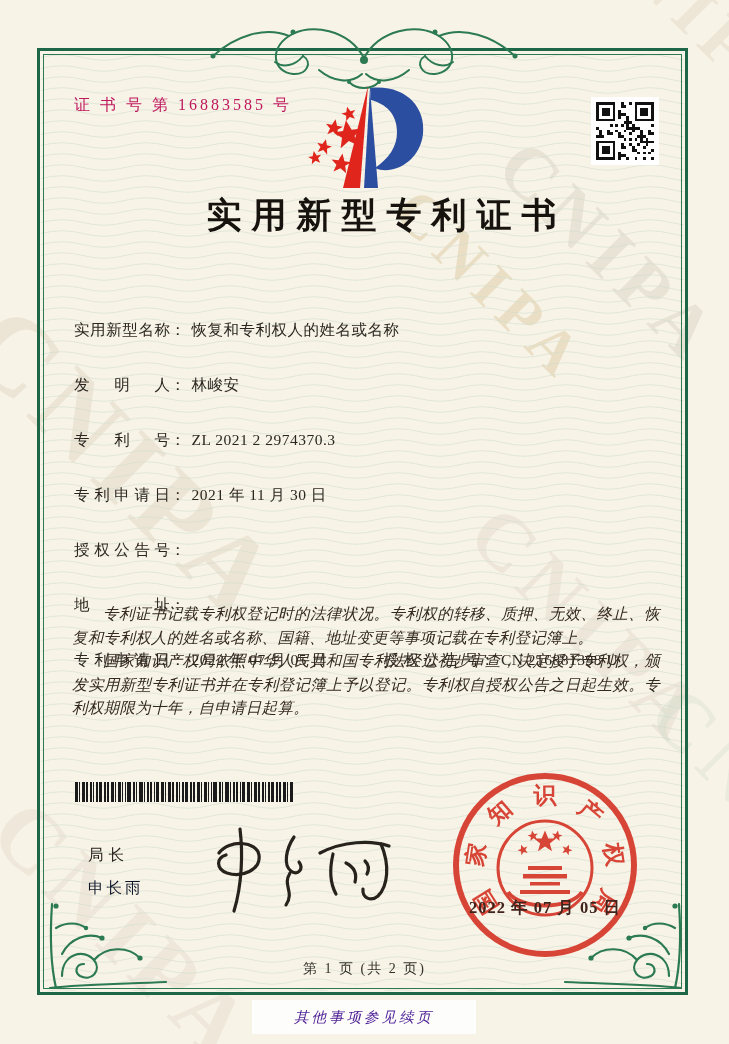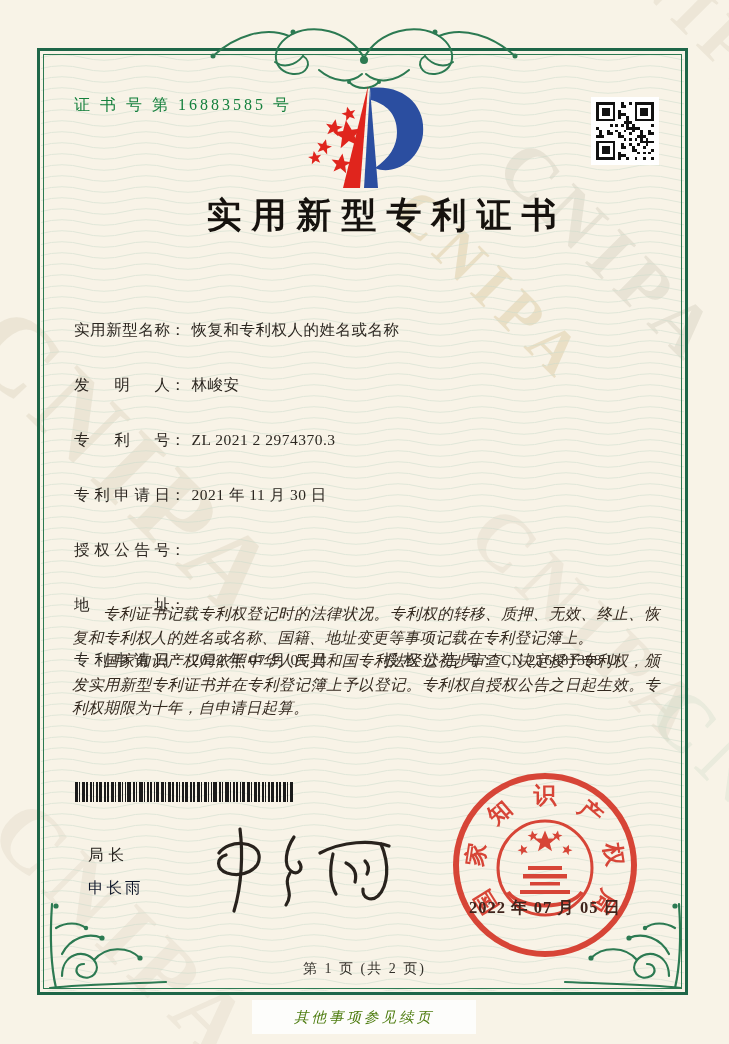--- a/index.html
+++ b/index.html
@@ -29,21 +29,21 @@
   .frame::before { content:""; position:absolute; inset:3px;
                    border:1px solid #2c7a52; }
   .waves { position:absolute; left:41px; top:52px; width:643px; height:939px;
            opacity:.55; }
   .ornament-top { position:absolute; left:199px; top:12px; }
   .corner-fl { position:absolute; }
   .corner-bl { left:44px; top:898px; }
   .corner-br { left:562px; top:898px; transform:scaleX(-1); }
   
   .cert-no { position:absolute; left:74px; top:95px; font-size:16px;
-             letter-spacing:3px; color:#15803d; }
+             letter-spacing:3px; color:#be185d; }
   .logo { position:absolute; left:288px; top:78px; }
   .qr-box { position:absolute; left:591px; top:97px; width:68px; height:68px;
             background:#ffffff; display:flex; align-items:center; justify-content:center; }
   .title { position:absolute; left:0; top:192px; width:100%; text-align:center;
            font-size:35px; font-weight:bold; letter-spacing:10px; color:#16120e;padding-left:44px; }
   
   .fields { position:absolute; left:74px; top:288px; width:592px; font-size:15.5px; }
   .frow { display:flex; align-items:baseline; height:23px; margin-bottom:24px; white-space:nowrap;margin-top:32px; }
   .flabel { display:inline-block; width:96px; text-align:justify; text-align-last:justify; }
   .fcolon { display:inline-block; margin-right:6px; }
@@ -63,21 +63,21 @@
                  letter-spacing:3px; color:#0f172a; }
   .signature { position:absolute; left:185px; top:823px; }
   .seal { position:absolute; left:450px; top:770px; }
   .seal-date { position:absolute; left:452px; top:897px; width:186px;
                text-align:center; font-size:16.5px; color:#3f241c;
                letter-spacing:1px; font-weight:bold; }
   .page-note { position:absolute; left:0; top:960px; width:100%; text-align:center;
                font-size:14px; letter-spacing:2px; color:#33302a; }
   .footer-strip { position:absolute; left:252px; top:1000px; width:224px; height:34px;
                   background:#fdfdfb; display:flex; align-items:center; justify-content:center; }
-  .footer-note { font-size:14.5px; letter-spacing:3px; font-style:italic; color:#4d7c0f; }
+  .footer-note { font-size:14.5px; letter-spacing:3px; font-style:italic; color:#4c1d95; }
 </style>
 </head>
 <body>
 
 <div class="page">
 
   <span class="wm wm1">CNIPA</span>
   <span class="wm wm2">CNIPA</span>
   <span class="wm wm3">CNIPA</span>
   <span class="wm wm4">CNIPA</span>

